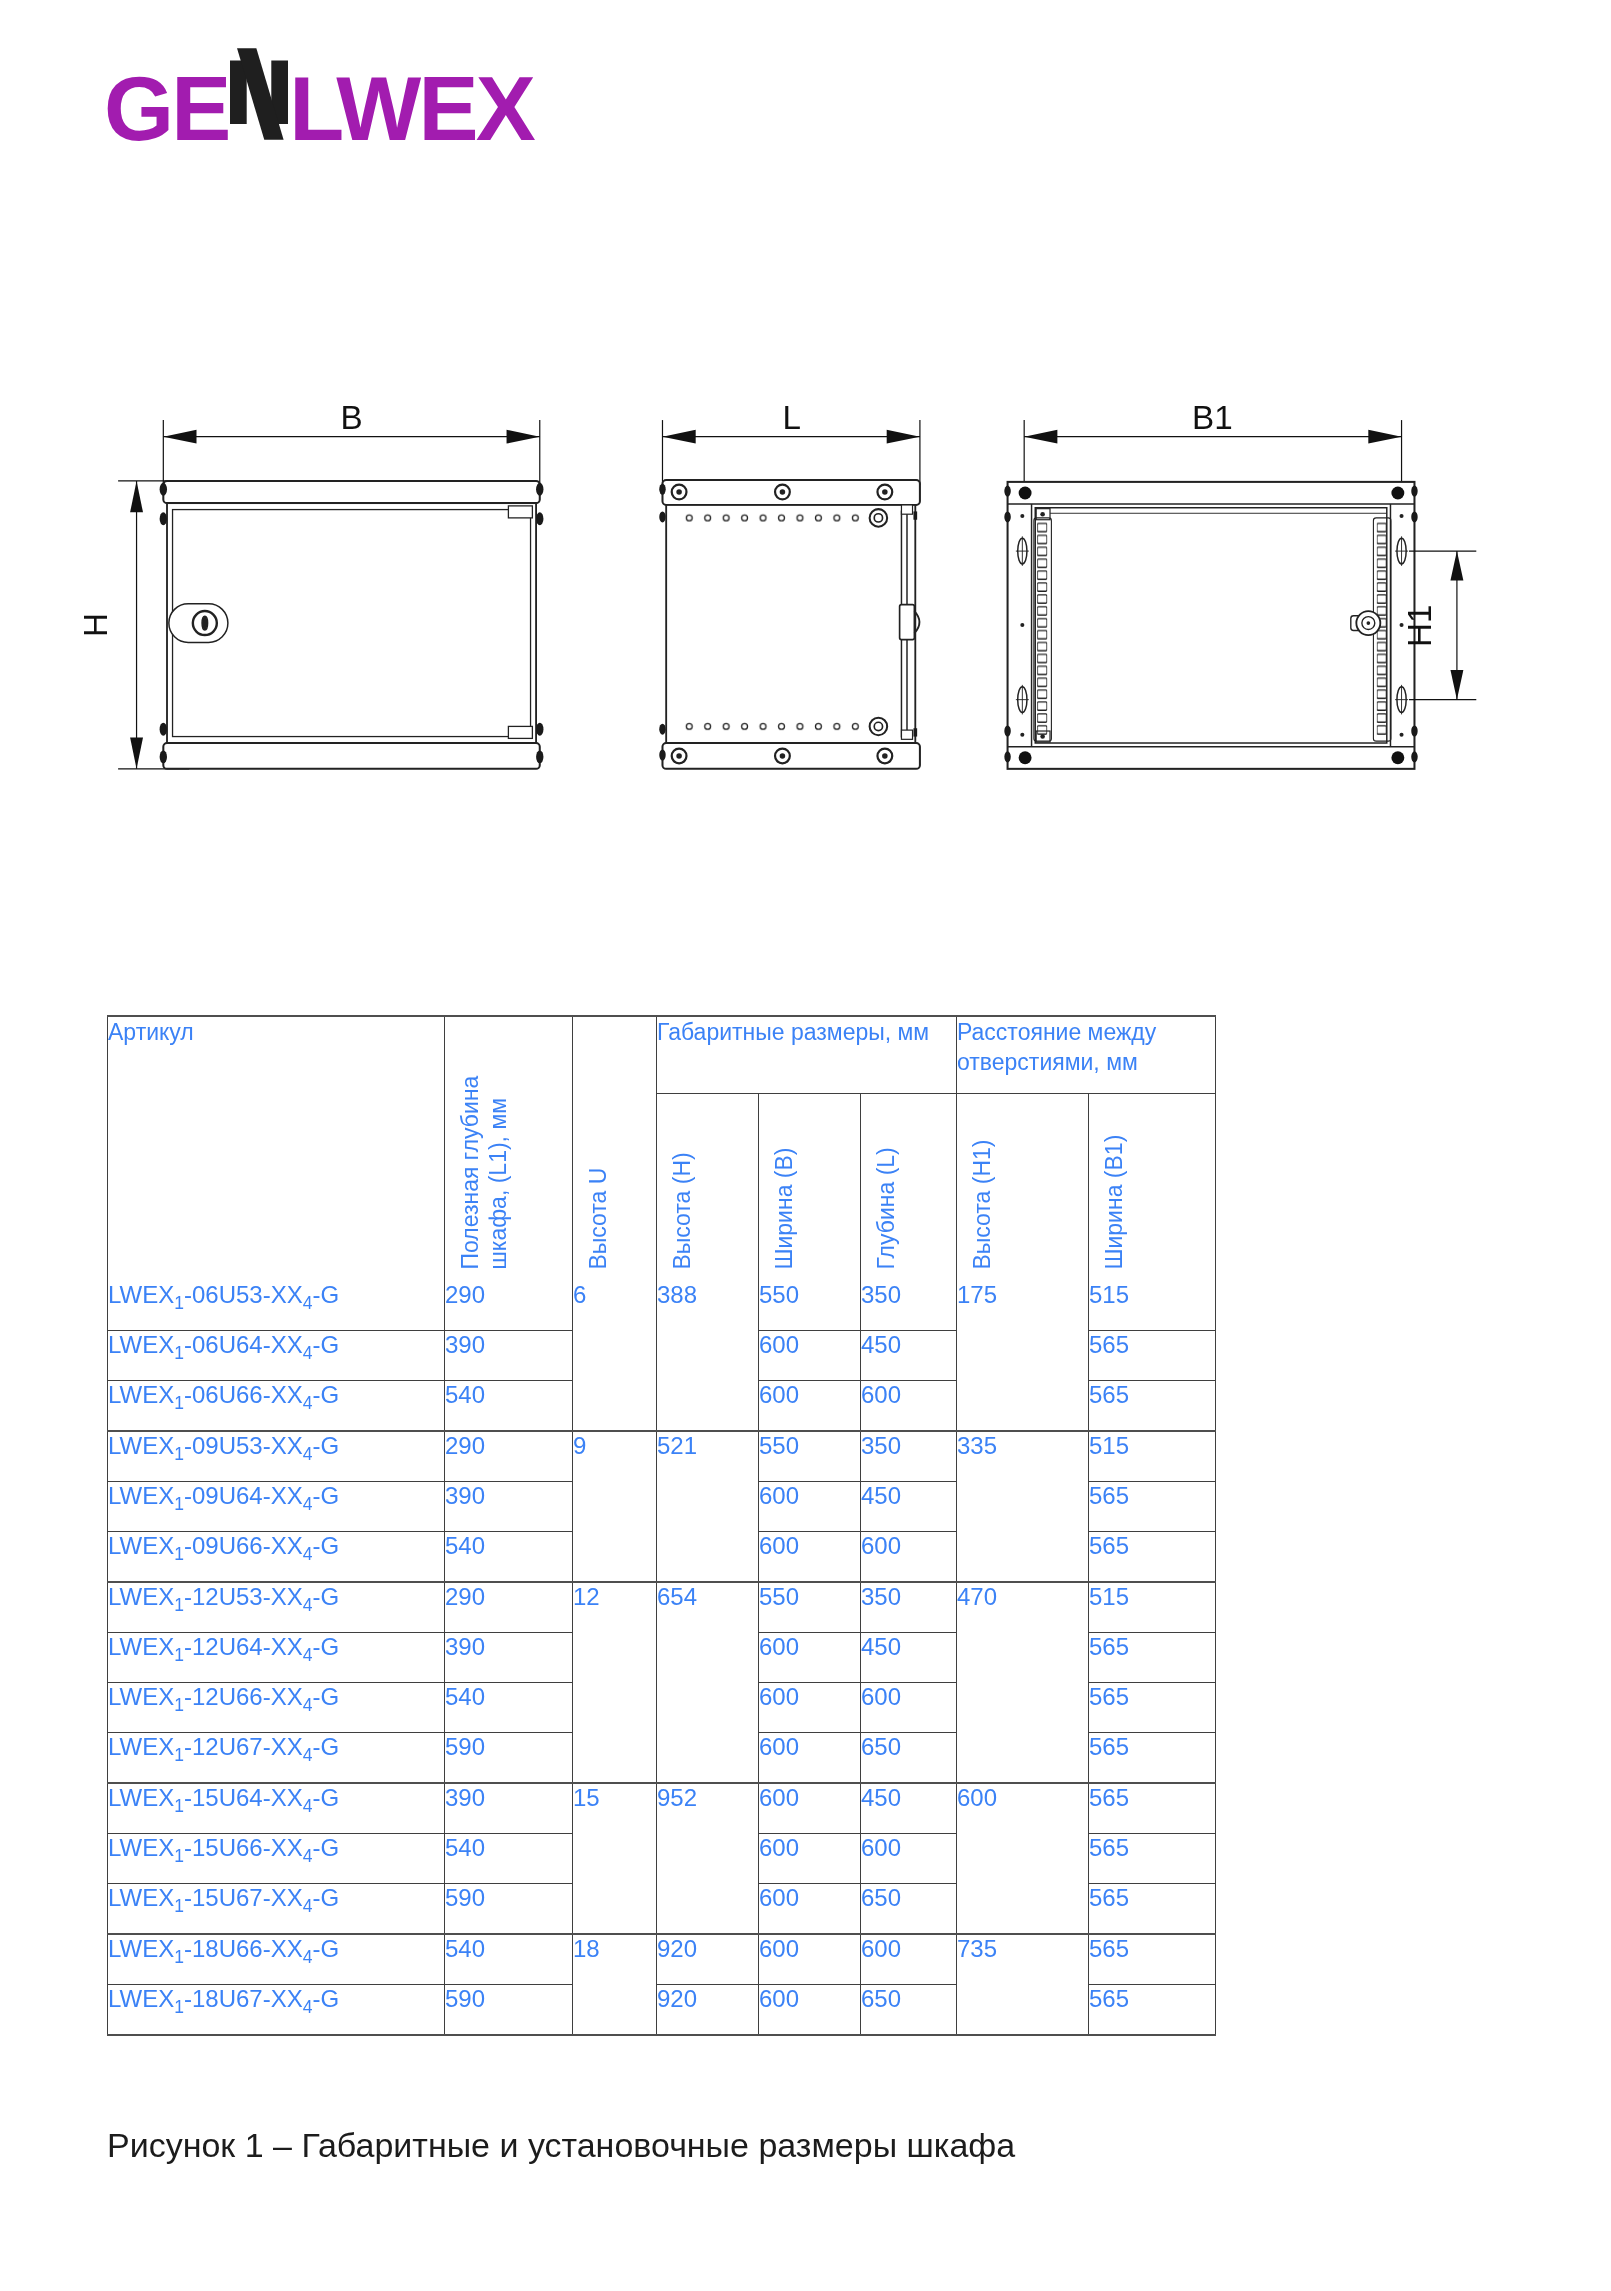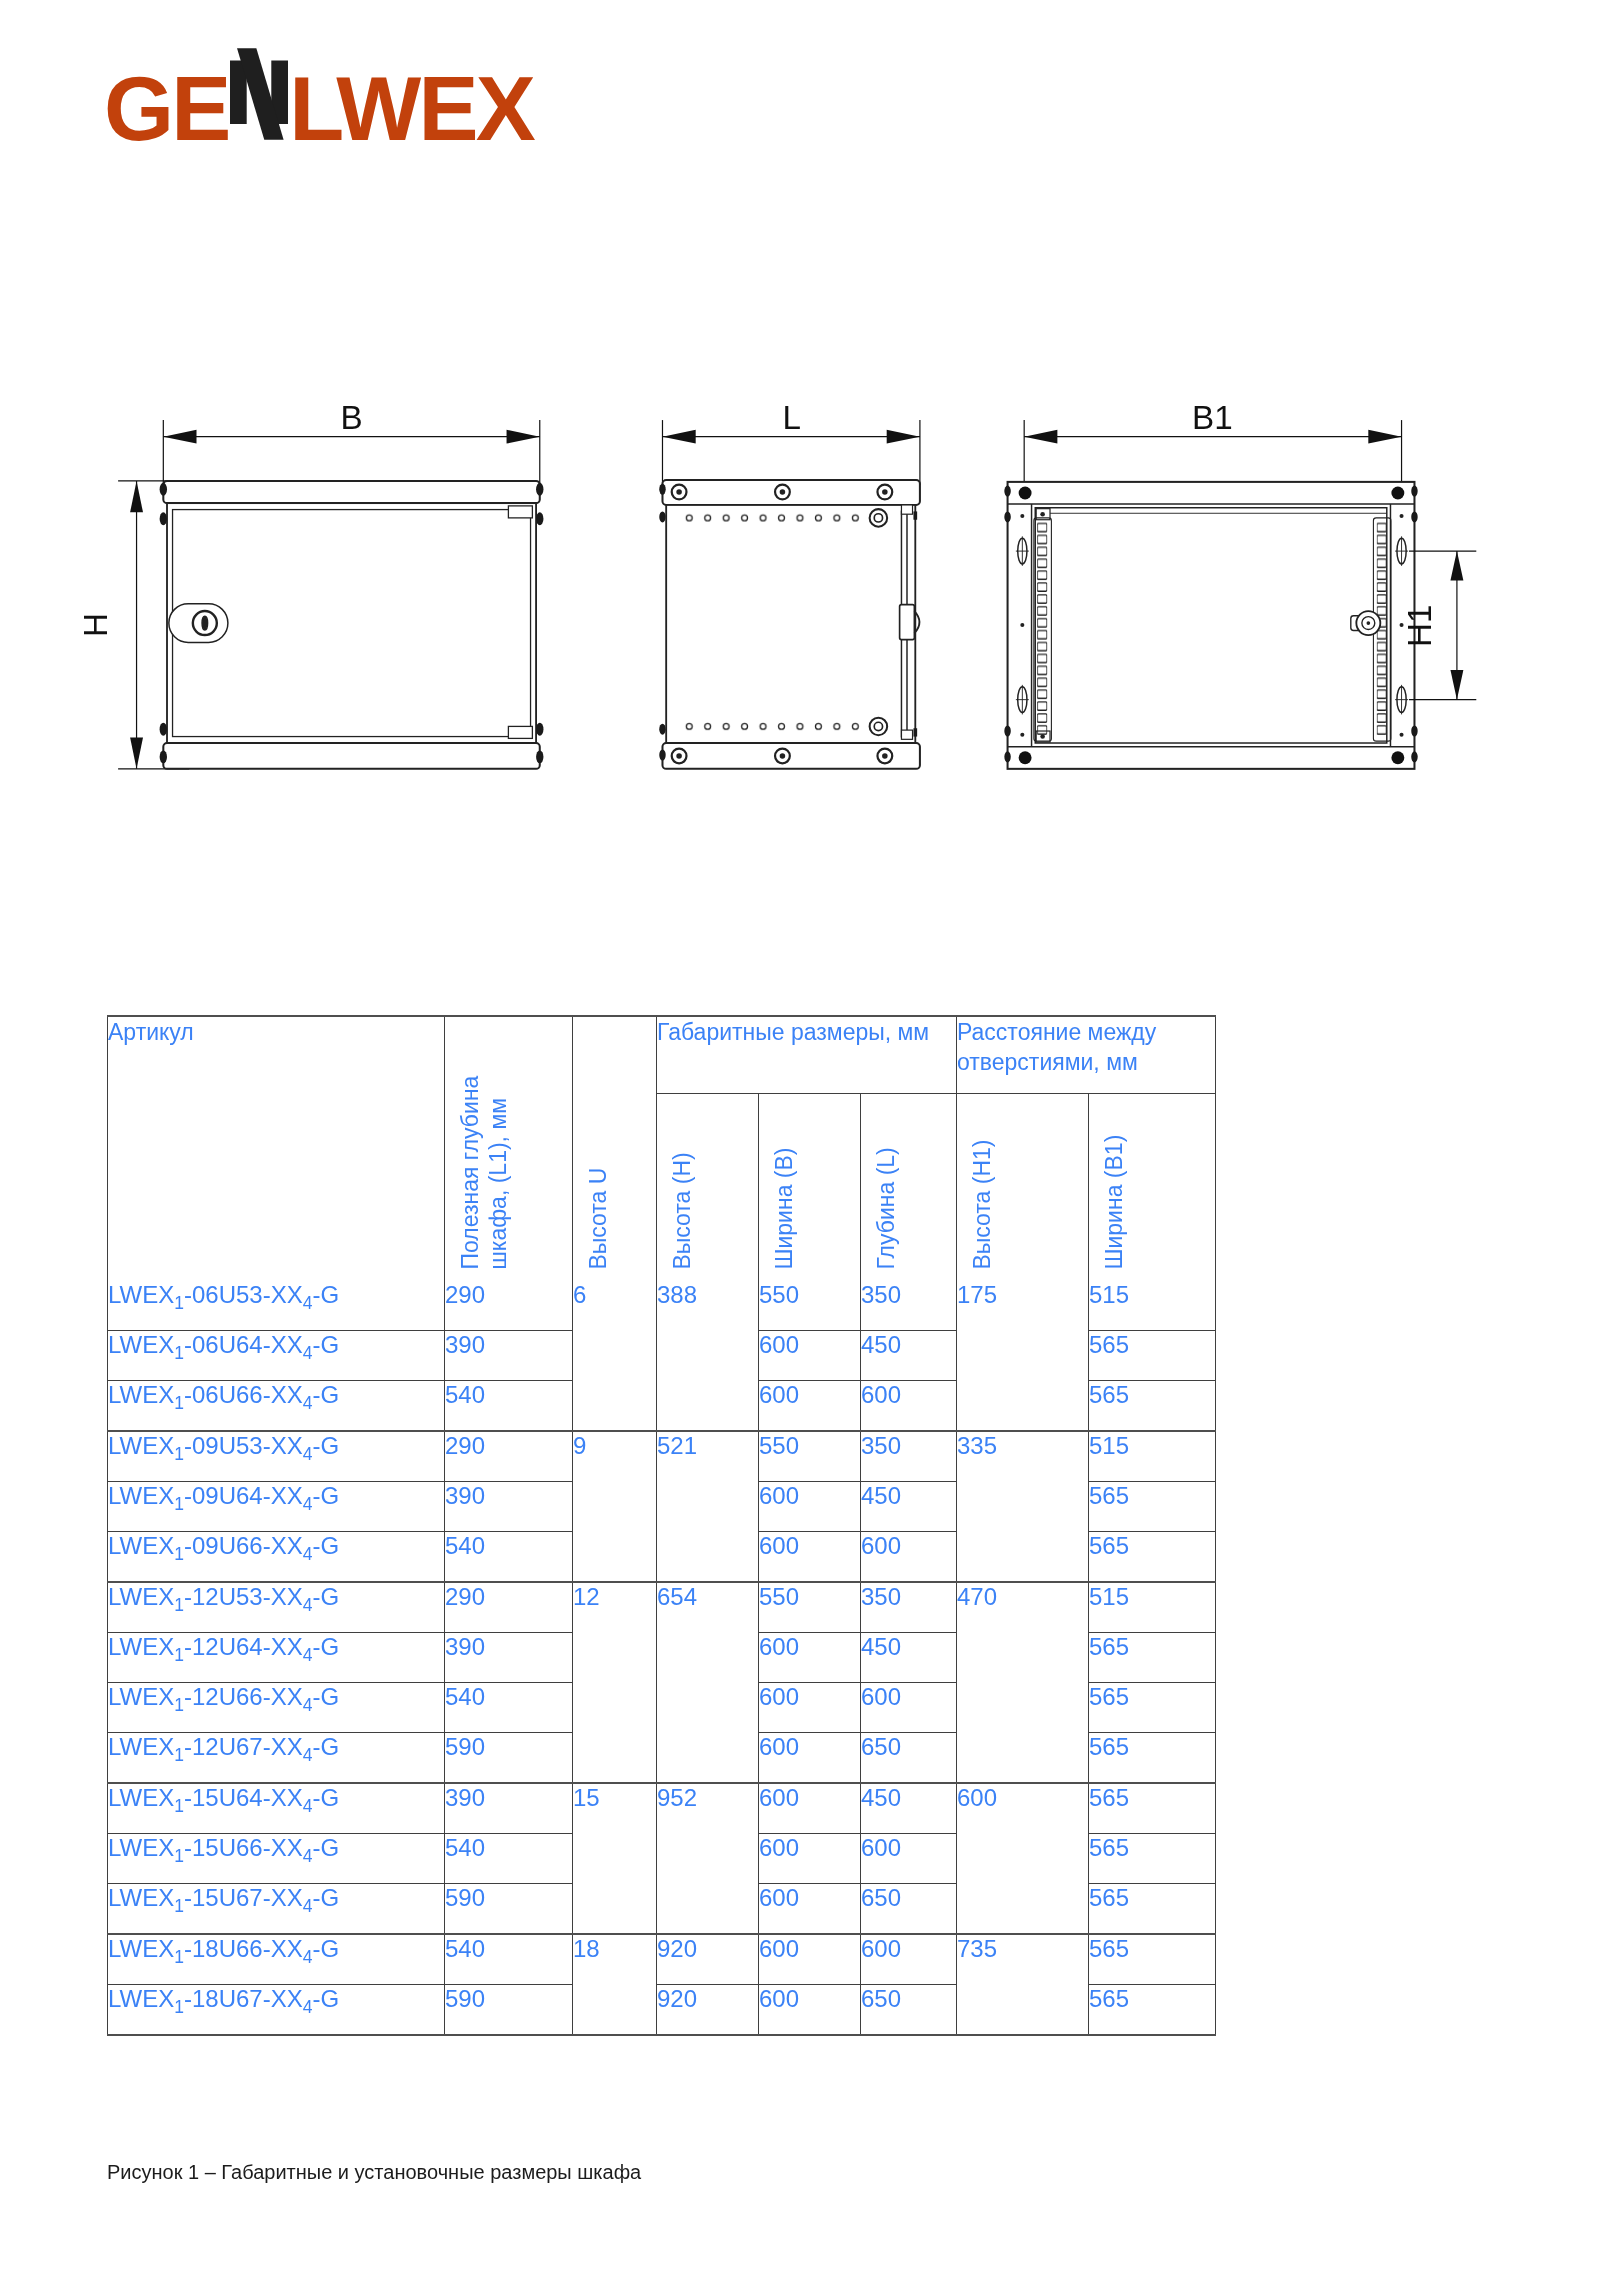--- a/index.html
+++ b/index.html
@@ -1,21 +1,21 @@
 <!DOCTYPE html>
 <html style="font-size:14.8px"><head>
 <meta charset="utf-8">
 <style>
   html,body{margin:0;padding:0;background:#e8e8e8;}
   .page{position:relative;width:1611px;height:2292px;background:#ffffff;margin:0 auto;
         font-family:"Liberation Sans","DejaVu Sans",sans-serif;color:#1c1c1c;overflow:hidden;}
 
   
   .logo{position:absolute;left:104px;top:48px;display:flex;align-items:baseline;
-        font-weight:bold;font-size:90px;line-height:1;letter-spacing:-2.8px;color:#c2410c;white-space:nowrap;}
+        font-weight:bold;font-size:90px;line-height:1;letter-spacing:-2.8px;color:#a21caf;white-space:nowrap;}
   .logo svg{display:inline-block;vertical-align:-15.7px;margin:0 0.9px 0 1.8px;}
 
   
   .drawings{position:absolute;left:0;top:397px;width:1611px;height:406px;}
   .drawings svg{display:block;}
   .dimtext{font-family:"Liberation Sans","DejaVu Sans",sans-serif;font-size:36px;fill:#111;}
 
   
   table.spec{position:absolute;left:107px;top:1015px;width:1108px;border-collapse:collapse;
              table-layout:fixed;font-size:24px;color:#3b82f6;
@@ -28,21 +28,21 @@
       transform:rotate(180deg);font-size:23px;line-height:28px;white-space:normal;}
   td.num{height:49px;padding:8.3px 3.7px 0 11px;line-height:28px;}
   td.art{height:49px;padding:8.3px 3.7px 0 9.2px;line-height:28px;white-space:nowrap;}
   td.art sub{font-size:17.5px;line-height:0;}
   tr.hr2 td{height:187px;}
   td.sep{border-bottom:1.4px solid #3f3f3f;}
   td.gsep{border-bottom:2.3px solid #4f4f4f;}
   td.thin-b{border-bottom:1.4px solid #3f3f3f;}
 
   
-  .caption{position:absolute;left:107px;top:2126px;font-size:20px;color:#1c1c1c;margin-top:35px;}
+  .caption{position:absolute;left:107px;top:2126px;font-size:34px;color:#1c1c1c;}
 </style>
 </head>
 <body>
 
 <div class="page">
 
   <div class="logo">
     <span>GE</span>
       <svg width="58" height="92" viewBox="0 0 66 104" aria-hidden="true">
       <polygon points="0,14 19,14 19,86 0,86" fill="#1f1f1f"></polygon>

